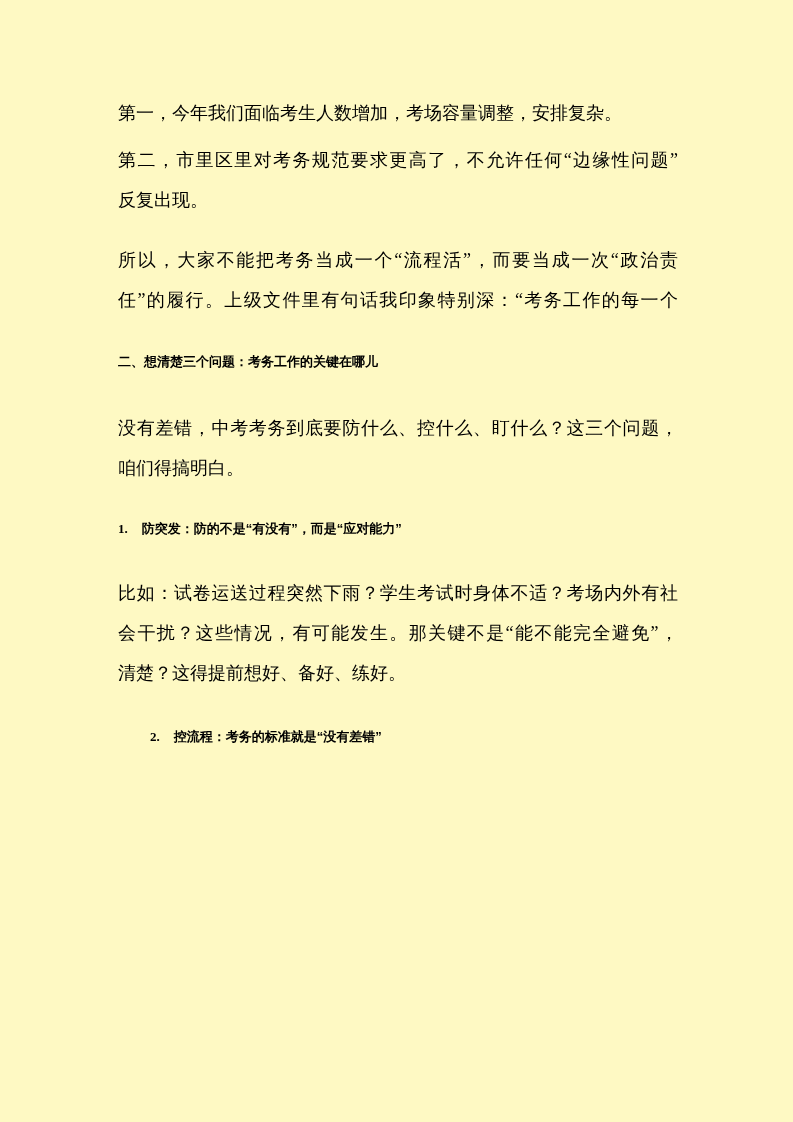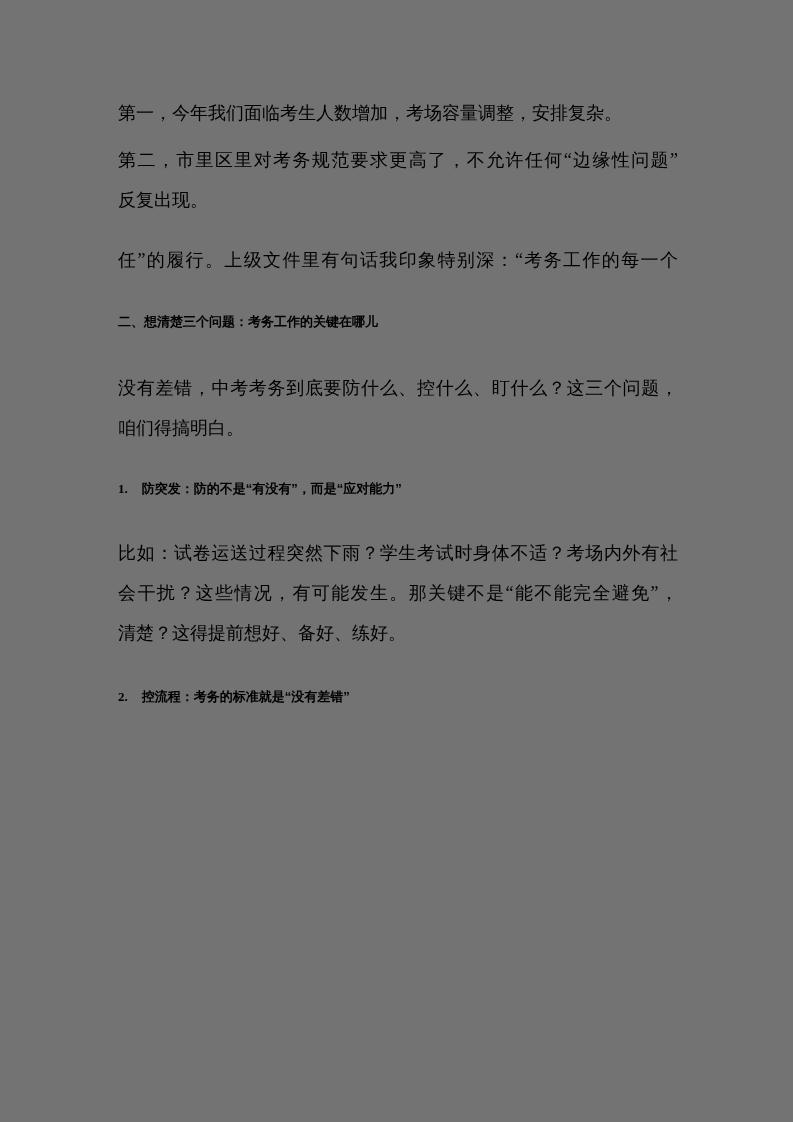--- a/index.html
+++ b/index.html
@@ -4,21 +4,21 @@
 <style>
   html, body {
     margin: 0;
     padding: 0;
     background: #ffffff;
   }
   .page {
     position: relative;
     width: 793px;
     height: 1122px;
-    background: #737373;
+    background: #fef9c3;
     overflow: hidden;
     font-family: "Liberation Serif", "DejaVu Serif", serif;
     color: #000000;
   }
   .doc-body {
     position: absolute;
     top: 93px;
     left: 118px;
     width: 560px;
   }
@@ -53,35 +53,36 @@
   }
   
   .blk-p1 { margin-top: 0; }
   .blk-p2 { margin-top: 7px; }
   .blk-p3 { margin-top: 0; }
   .blk-p4 { margin-top: 20px; }
   .blk-h2 { margin-top: 25px; }
   .blk-p5 { margin-top: 29px; }
   .blk-h3 { margin-top: 24px; }
   .blk-p6 { margin-top: 27px; }
-  .blk-h4 { margin-top: 27px; }
+  .blk-h4 { margin-top: 27px; margin-left: 32px; }
 </style>
 </head>
 <body>
 
 <div class="page">
   <div class="doc-body" id="doc">
       <div class="para blk-p1">
         <div class="line last">第一，今年我们面临考生人数增加，考场容量调整，安排复杂。</div>
       </div>
       <div class="para blk-p2">
         <div class="line">第二，市里区里对考务规范要求更高了，不允许任何“边缘性问题”</div>
         <div class="line last">反复出现。</div>
       </div>
       <div class="para blk-p4">
+        <div class="line">所以，大家不能把考务当成一个“流程活”，而要当成一次“政治责</div>
         <div class="line">任”的履行。上级文件里有句话我印象特别深：“考务工作的每一个</div>
       </div>
       <div class="heading blk-h2"><span>二、想清楚三个问题：考务工作的关键在哪儿</span></div>
       <div class="para blk-p5">
         <div class="line">没有差错，中考考务到底要防什么、控什么、盯什么？这三个问题，</div>
         <div class="line last">咱们得搞明白。</div>
       </div>
       <div class="heading blk-h3"><span class="num">1.</span><span>防突发：防的不是“有没有”，而是“应对能力”</span></div>
       <div class="para blk-p6">
         <div class="line">比如：试卷运送过程突然下雨？学生考试时身体不适？考场内外有社</div>

